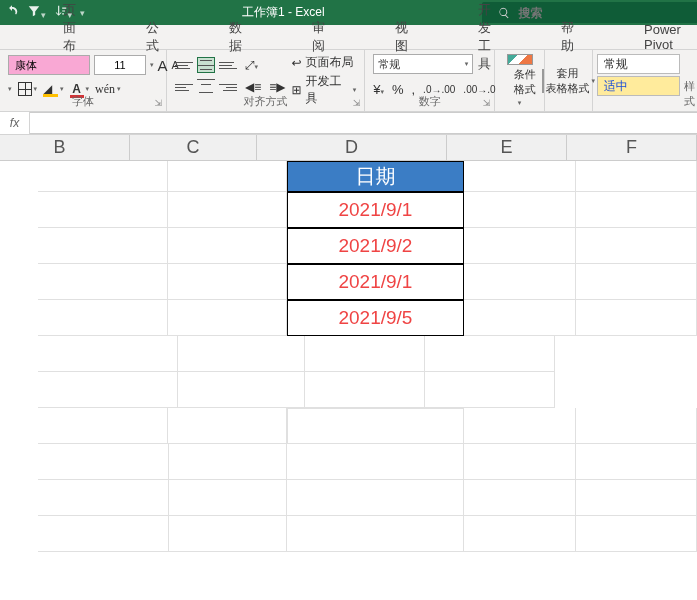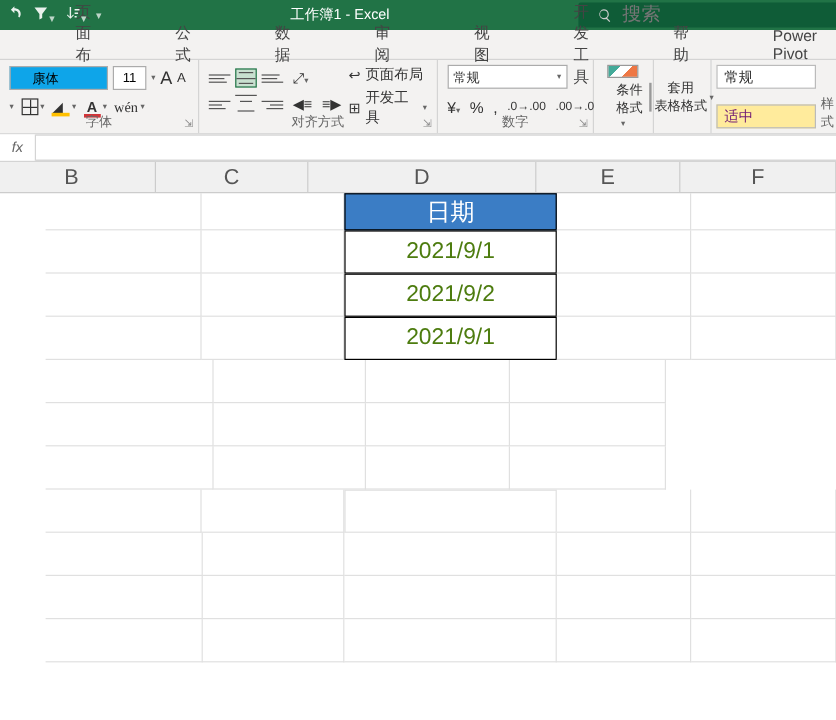--- a/index.html
+++ b/index.html
@@ -5,37 +5,37 @@
 * { margin: 0; padding: 0; box-sizing: border-box; font-family: "Microsoft YaHei", Arial, sans-serif; }
 body { width: 697px; height: 600px; background: #fff; overflow: hidden; font-size: 12px; color: #333; }
 
 
 .titlebar { background: #217346; height: 25px; display: flex; align-items: center; color: #fff; }
 .title-left { display: flex; align-items: center; gap: 8px; padding-left: 5px; }
 .title-left svg { fill: #fff; opacity: 0.9; }
 .chevd { font-size: 9px; opacity: 0.7; }
 .title-center { flex: 1; text-align: center; font-size: 12px; }
 .search-area { background: #0f5c37; display: flex; align-items: center; height: 21px; padding: 0 10px 0 16px; width: 215px; border-radius: 2px 0 0 0; margin-right: 0; }
-.search-area input { background: transparent; border: none; color: #fdba74; font-size: 16px; outline: none; width: 100%; }
+.search-area input { background: transparent; border: none; color: #fdba74; font-size: 12px; outline: none; width: 100%; font-weight: bold; }
 .search-area svg { margin-right: 8px; }
 
 
 .tabs { background: #f3f2f1; height: 25px; display: flex; align-items: center; border-bottom: 1px solid #d4d4d4; padding-left: 15px; gap: 22px; font-size: 13px; color: #444; }
 .tabs span { cursor: pointer; margin-left: 48px; }
 
 
 .ribbon { background: #f3f2f1; height: 62px; display: flex; border-bottom: 1px solid #d4d4d4; }
 .rgroup { border-right: 1px solid #d4d4d4; position: relative; padding: 4px 8px; display: flex; flex-direction: column; }
 .glabel-row { display: flex; justify-content: center; align-items: center; position: absolute; bottom: 2px; left: 0; right: 0; font-size: 11px; color: #666; }
 .glauncher { position: absolute; right: 4px; bottom: 3px; font-size: 9px; color: #888; }
 
 .font-group { width: 167px; }
 .fg-row1 { display: flex; align-items: center; gap: 4px; height: 22px; }
-.font-name { width: 82px; height: 20px; border: 1px solid #ababab; background: #0ea5e9; font-size: 11px; padding: 0 18px; }
-.font-size { width: 28px; height: 20px; border: 1px solid #ababab; background: #fff; text-align: center; font-size: 11px; }
+.font-name { width: 82px; height: 20px; border: 1px solid #ababab; background: #f9a8d4; font-size: 11px; padding: 0 6px; }
+.font-size { width: 52px; height: 20px; border: 1px solid #ababab; background: #fff; text-align: center; font-size: 11px; }
 .aa-big { font-size: 15px; }
 .aa-small { font-size: 11px; }
 .fg-row2 { display: flex; align-items: center; gap: 6px; height: 22px; margin-top: 2px; }
 .drop-btn { display: inline-flex; align-items: center; gap: 2px; }
 .mini-tri { font-size: 7px; color: #666; }
 .border-icon { width: 14px; height: 14px; border: 1px solid #333; display: inline-block; position: relative; }
 .border-icon::before, .border-icon::after { content: ''; position: absolute; background: #333; }
 .border-icon::before { left: 50%; top: 0; bottom: 0; width: 1px; }
 .border-icon::after { top: 50%; left: 0; right: 0; height: 1px; }
 .fill-icon { width: 15px; height: 15px; display: inline-block; position: relative; }
@@ -58,21 +58,21 @@
 .ng-row2 { display: flex; align-items: center; gap: 8px; height: 22px; margin-top: 4px; font-size: 13px; }
 
 .style-group1 { width: 50px; display: flex; align-items: center; flex-direction: column; justify-content: center; gap: 2px; font-size: 11px; text-align: right; }
 .style-group2 { width: 48px; display: flex; align-items: center; justify-content: center; gap: 2px; font-size: 11px; text-align: center; border-right: 1px solid #d4d4d4; }
 .cond-icon { width: 26px; height: 24px; background: linear-gradient(135deg, #4a9 30%, #fff 30%, #fff 60%, #e74 60%); border: 1px solid #999; }
 .tbl-icon { width: 26px; height: 24px; background: repeating-linear-gradient(0deg, #4a90d9 0 4px, #fff 4px 8px); border: 1px solid #999; }
 
 .cell-styles { width: 92px; padding: 4px; display: flex; flex-direction: column; gap: 2px; }
 .cell-style { height: 20px; border: 1px solid #bbb; display: flex; align-items: center; padding: 0 6px; font-size: 12px; }
 .cs-normal { background: #fff; }
-.cs-warn { background: #ffeb9c; color: #701a75; margin-top: 11px; }
+.cs-warn { background: #ffeb9c; color: #1d4ed8; }
 
 .remain-group { flex: 1; display: flex; align-items: flex-end; justify-content: flex-end; padding: 0 2px 2px 0; font-size: 11px; color: #666; border-right: none; }
 
 
 .formula-bar { height: 23px; display: flex; align-items: center; border-bottom: 1px solid #d4d4d4; background: #fff; }
 .fx-label { width: 30px; text-align: center; font-style: italic; color: #666; border-right: 1px solid #d4d4d4; height: 100%; display: flex; align-items: center; justify-content: center; }
 .fx-input { flex: 1; border: none; border-bottom: 1px solid #ccc; border-top: 1px solid #ccc; height: 100%; padding: 0 6px; outline: none; }
 
 
 .grid { position: relative; overflow: hidden; height: 464px; }
@@ -81,21 +81,21 @@
 .ch.B { width: 140px; margin-left: -10px; }
 .ch.C { width: 127px; }
 .ch.D { width: 190px; }
 .ch.E { width: 120px; }
 .ch.F { width: 130px; }
 
 .row { display: flex; height: 36px; margin-left: 48px; }
 .cell { border-right: 1px solid #e0e0e0; border-bottom: 1px solid #e0e0e0; display: flex; align-items: center; justify-content: center; }
 .cB { width: 140px; margin-left: -10px; }
 .cC { width: 127px; }
-.cD { width: 190px; font-size: 19px; color: #4d7c0f; }
+.cD { width: 190px; font-size: 19px; color: #ef4444; }
 .cE { width: 120px; }
 .cF { width: 130px; }
 
 .row.r2 .cD { background: #3b7dc5; color: #fff; border: 1px solid #000; font-size: 20px; }
 .row.data .cD { border: 1px solid #000; }
 </style>
 </head>
 <body>
 
 <div class="titlebar">
@@ -296,20 +296,21 @@
   <div class="row data">
       <div class="cell cB"></div>
       <div class="cell cC"></div>
       <div class="cell cD">2021/9/1</div>
       <div class="cell cE"></div>
       <div class="cell cF"></div>
     </div>
   <div class="row data">
       <div class="cell cB"></div>
       <div class="cell cC"></div>
+      <div class="cell cD">2021/9/5</div>
       <div class="cell cE"></div>
       <div class="cell cF"></div>
     </div>
   <div class="row data">
       <div class="cell cB"></div>
       <div class="cell cC"></div>
       <div class="cell cE"></div>
       <div class="cell cF"></div>
     </div>
   <div class="row data">

